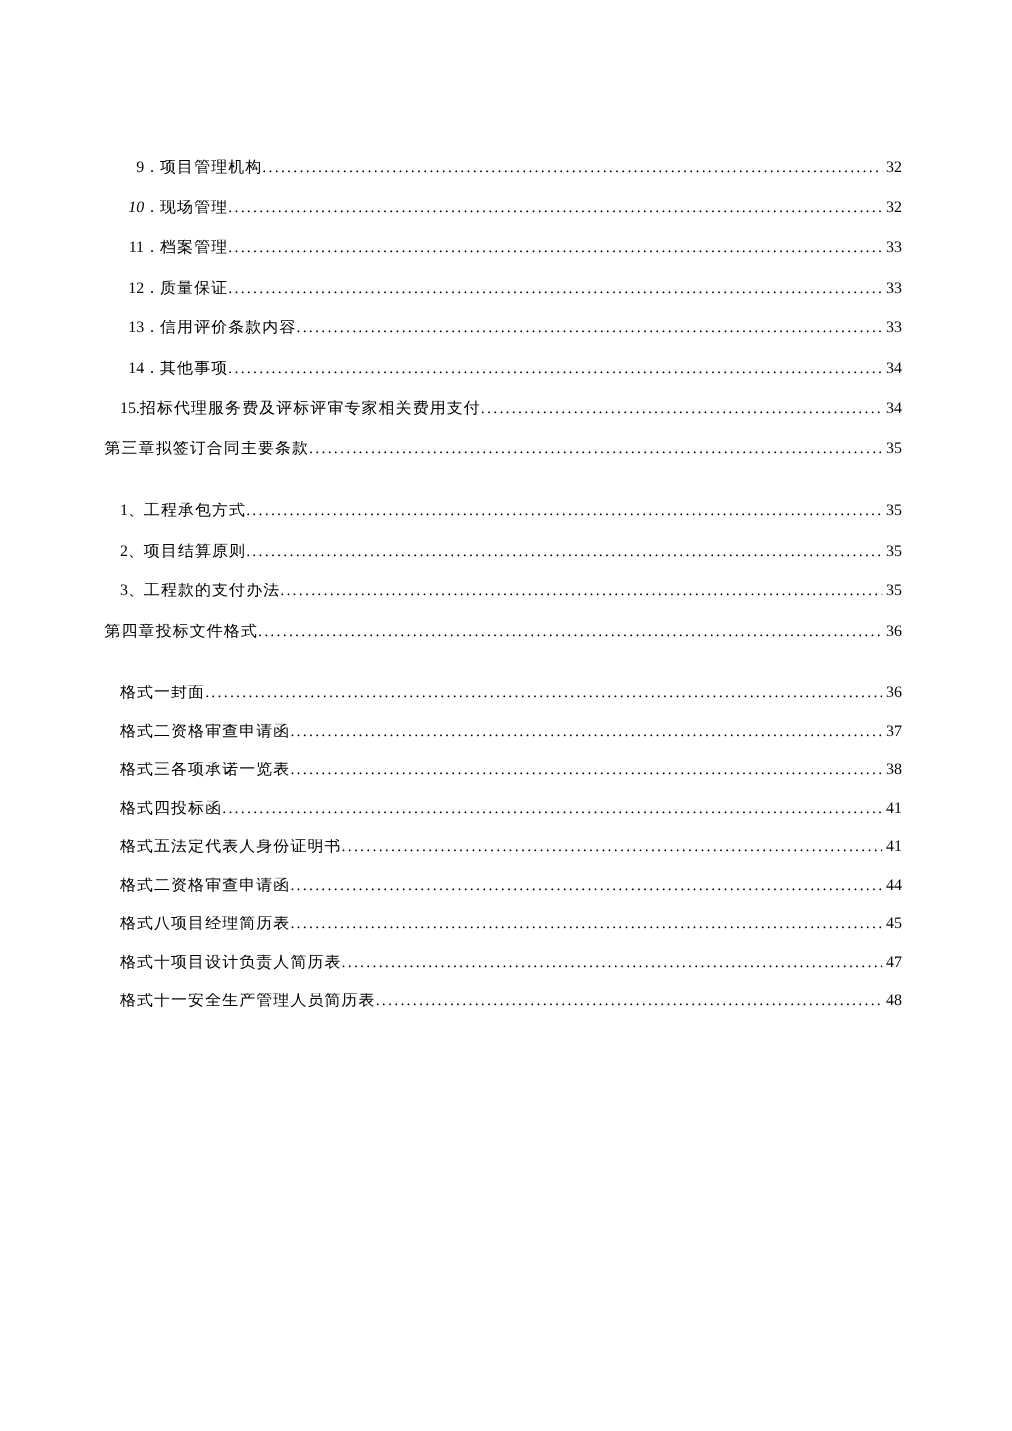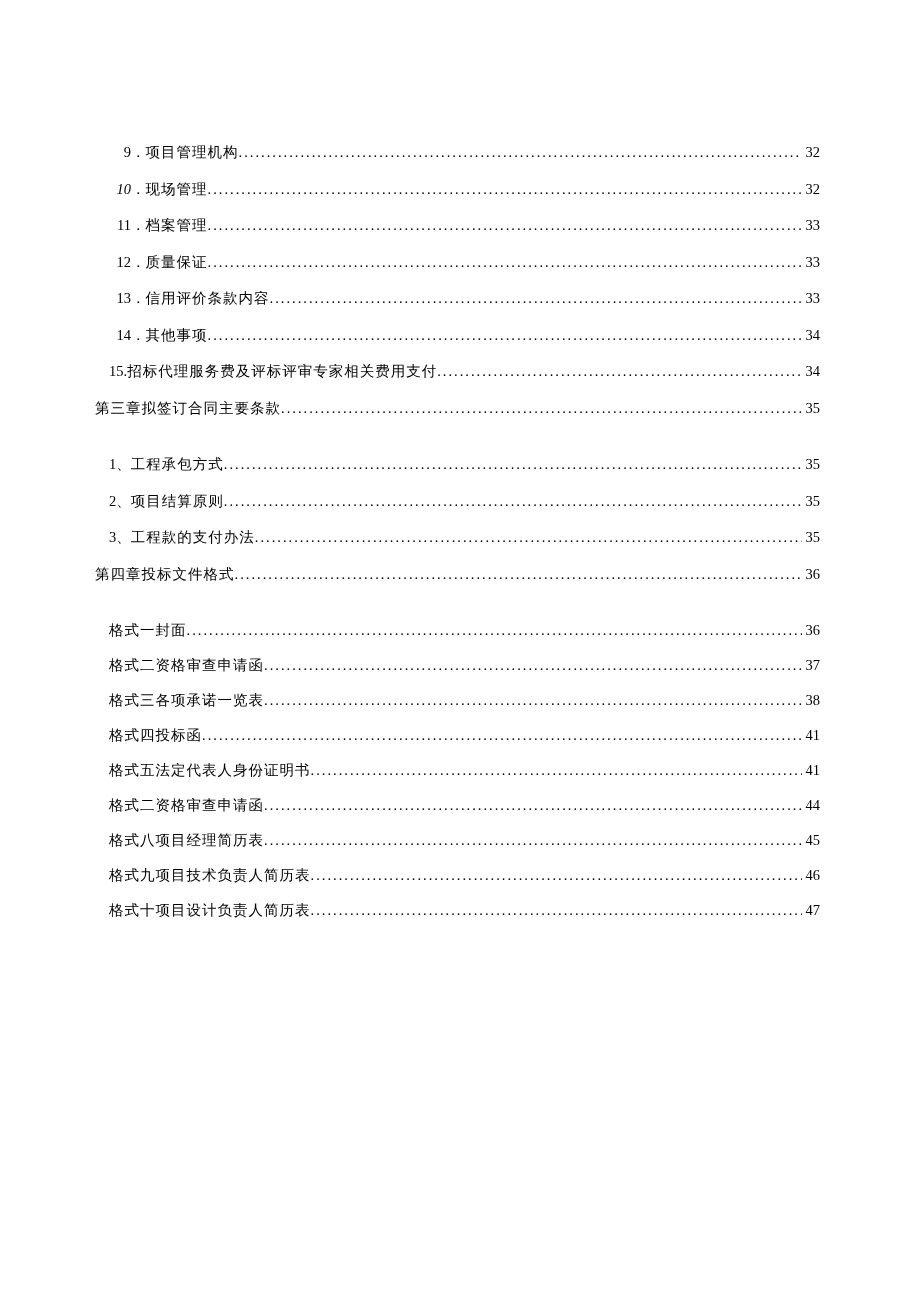--- a/index.html
+++ b/index.html
@@ -178,24 +178,24 @@
         <span class="toc-label">格式二资格审查申请函</span>
         <span class="toc-dots"></span>
         <span class="toc-page">44</span>
       </div>
       <div class="toc-line">
         <span class="toc-label">格式八项目经理简历表</span>
         <span class="toc-dots"></span>
         <span class="toc-page">45</span>
       </div>
       <div class="toc-line">
-        <span class="toc-label">格式九项目技术负责人简历表</span>
-        <span class="toc-dots"></span>
-        <span class="toc-page">46</span>
-      </div>
-      <div class="toc-line">
         <span class="toc-label">格式十项目设计负责人简历表</span>
         <span class="toc-dots"></span>
         <span class="toc-page">47</span>
       </div>
+      <div class="toc-line">
+        <span class="toc-label">格式十一安全生产管理人员简历表</span>
+        <span class="toc-dots"></span>
+        <span class="toc-page">48</span>
+      </div>
     </div>
 
 </div>
 
 </body></html>

